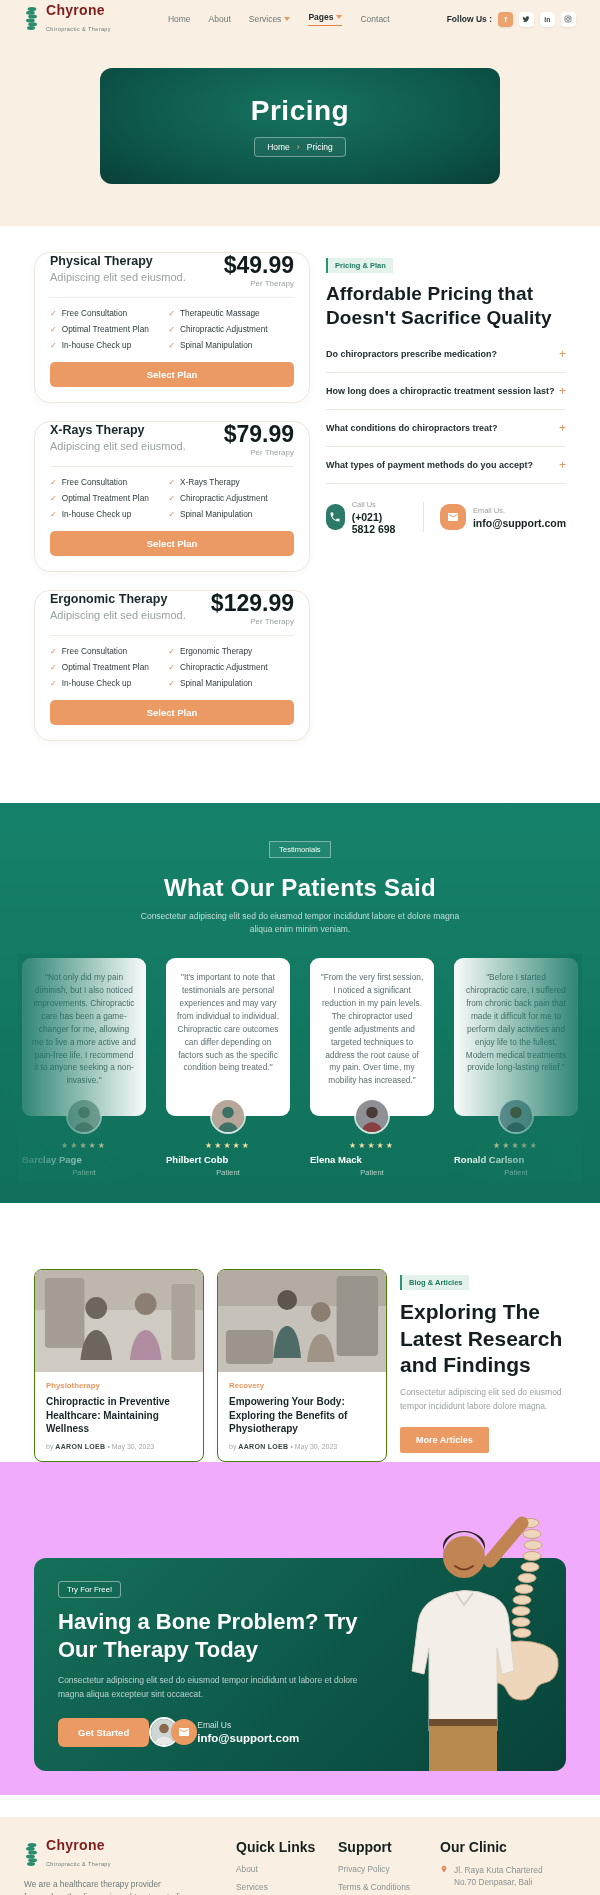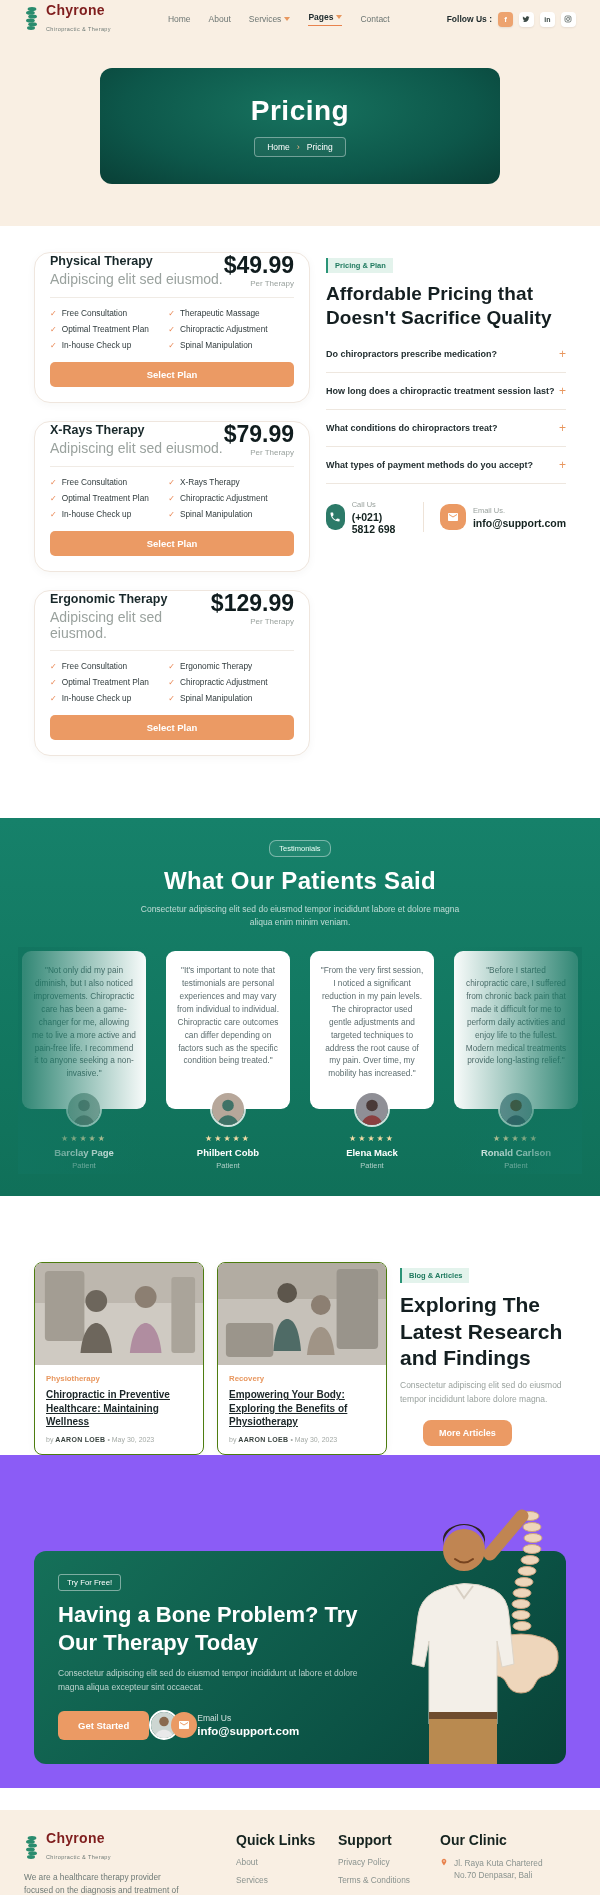--- a/index.html
+++ b/index.html
@@ -32,21 +32,21 @@
   .crumb { border:1px solid rgba(255,255,255,.38); border-radius:4px; padding:4px 12px; display:flex; gap:7px; align-items:center;
            font-size:8.5px; color:#fff; background:rgba(255,255,255,.05); }
   .crumb .sep { color:#f0b68a; font-size:9px; }
 
   
   .main-cols { display:flex; gap:16px; padding:26px 34px 0; background:#fff; }
   .price-col { width:276px; display:flex; flex-direction:column; gap:18px; }
   .pcard { background:#fff; border:1px solid #efe6de; border-radius:16px; padding:1px 15px 15px; box-shadow:0 2px 8px rgba(60,40,20,.04); }
   .pcard-top { display:flex; justify-content:space-between; align-items:flex-start; padding-bottom:9px; border-bottom:1px solid #f0ebe5; }
   .pcard-title { font-size:12.5px; font-weight:bold; color:#18282a; }
-  .pcard-sub { font-size:14px; color:#9aa29e; margin-top:3px; }
+  .pcard-sub { font-size:11px; color:#9aa29e; margin-top:3px; }
   .pcard-price { font-size:23px; font-weight:bold; color:#101c1e; text-align:right; line-height:22px; }
   .pcard-period { font-size:8px; color:#9aa29e; text-align:right; margin-top:3px; }
   .feat-grid { display:grid; grid-template-columns:1fr 1.12fr; gap:6px 6px; padding:10px 0 12px; }
   .feat { display:flex; gap:5px; align-items:center; font-size:8.3px; color:#303b3d; }
   .check { color:#e8834e; font-size:8px; font-weight:bold; }
   .btn { background:#eb9a64; color:#fff; border:none; border-radius:5px; width:100%; padding:7px 0; font-size:9.5px; font-weight:bold;
          font-family:inherit; cursor:pointer; }
 
   .faq-col { flex:1; padding-top:2px; }
   .mint-badge { display:inline-block; font-size:7.5px; font-weight:bold; color:#1f7a5f; background:#e3f3ec;
@@ -59,53 +59,53 @@
   .contact { display:flex; gap:7px; align-items:center; }
   .cicon { width:26px; height:26px; border-radius:9px; display:flex; align-items:center; justify-content:center; }
   .cicon.teal { background:#2c7a68; } .cicon.orange { background:#eb9a64; }
   .cicon svg { width:12px; height:12px; fill:#fff; }
   .clabel { font-size:7.5px; color:#9aa29e; }
   .cvalue { font-size:10.5px; font-weight:bold; color:#13221f; margin-top:2px; }
   .vdiv { width:1px; height:30px; background:#eee3d8; }
 
   
   .testi { margin-top:62px; background:linear-gradient(180deg,#16816a 0%, #107059 100%); padding:22px 0 26px; }
-  .t-badge { display:block; width:fit-content; margin:0 auto; border:1px solid rgba(255,255,255,.4); border-radius:7px;
+  .t-badge { display:block; width:fit-content; margin:16px auto; border:1px solid rgba(255,255,255,.4); border-radius:1px;
              color:#eafff6; font-size:7.5px; padding:3px 9px; background:rgba(255,255,255,.06); }
   .t-head { text-align:center; color:#fff; font-size:24px; font-weight:600; margin-top:10px; letter-spacing:.3px; }
   .t-sub { text-align:center; color:rgba(255,255,255,.72); font-size:8.5px; line-height:1.55; margin:8px auto 0; width:320px; }
   .t-row { display:flex; gap:20px; justify-content:center; margin-top:22px; padding:0 22px; }
   .t-col { width:126px; position:relative; }
   .t-card { background:#fff; border-radius:9px; padding:13px 10px 22px; min-height:158px; }
   .t-quote { font-size:8.3px; color:#5c6d6f; line-height:1.55; text-align:center; }
   .t-av { width:36px; height:36px; border-radius:50%; margin:-18px auto 0; display:block; overflow:hidden; border:2px solid rgba(255,255,255,.8); }
   .t-stars { text-align:center; color:#f3dca6; font-size:8px; letter-spacing:2px; margin-top:7px; }
-  .t-name { text-align:center; color:#fff; font-size:9.5px; font-weight:bold; margin-top:4px; }
+  .t-name { color:#fff; font-size:9.5px; font-weight:bold; margin-top:4px; }
   .t-role { text-align:center; color:rgba(255,255,255,.65); font-size:7.5px; margin-top:3px; }
   .t-col.fade-l::after, .t-col.fade-r::after { content:""; position:absolute; inset:-4px; pointer-events:none; }
   .t-col.fade-l::after { background:linear-gradient(to left, rgba(17,116,95,0) 0%, rgba(17,116,95,.85) 95%); }
   .t-col.fade-r::after { background:linear-gradient(to right, rgba(17,116,95,0) 0%, rgba(17,116,95,.85) 95%); }
 
   
   .blog { display:flex; gap:13px; padding:66px 34px 0; background:#fff; }
   .post { width:170px; background:#fff; border:1px solid #4d7c0f; border-radius:8px; overflow:hidden; box-shadow:0 2px 8px rgba(60,40,20,.04); }
   .post-img { display:block; width:100%; height:102px; }
   .post-body { padding:9px 11px 11px; }
   .post-cat { font-size:7.8px; font-weight:bold; color:#e8975f; }
-  .post-title { font-size:10px; font-weight:bold; color:#1b2628; line-height:1.35; margin-top:5px;text-decoration:underline; }
+  .post-title { font-size:10px; font-weight:bold; color:#1b2628; line-height:1.35; margin-top:5px; }
   .post-meta { font-size:7px; color:#a4aaa6; margin-top:7px; }
   .post-meta b { color:#39433f; letter-spacing:.3px; }
   .blog-side { flex:1; padding-top:2px; }
   .blog-head { font-size:21px; font-weight:bold; color:#141f21; line-height:1.25; margin:9px 0 8px; }
   .blog-sub { font-size:8.5px; color:#9aa29e; line-height:1.6; }
-  .btn-sm { background:#eb9a64; color:#fff; border:none; border-radius:8px; padding:8px 16px; font-size:9px; font-weight:bold;
-            font-family:inherit; cursor:pointer; margin-top:14px;margin-left:23px; }
-
-  
-  .cta-wrap { position:relative; padding:96px 34px 24px; background:#8b5cf6; }
+  .btn-sm { background:#eb9a64; color:#fff; border:none; border-radius:2px; padding:8px 16px; font-size:9px; font-weight:bold;
+            font-family:inherit; cursor:pointer; margin-top:14px; }
+
+  
+  .cta-wrap { position:relative; padding:96px 34px 24px; background:#f0abfc; }
   .cta { position:relative; border-radius:12px; background:linear-gradient(135deg,#157059 0%, #0b5144 70%, #094237 100%);
          padding:20px 24px 24px; min-height:150px; }
   .cta-badge { display:inline-block; border:1px solid rgba(255,255,255,.45); border-radius:3px; color:#fff; font-size:7.8px;
                padding:3px 8px; }
   .cta-head { color:#fff; font-size:22px; font-weight:600; line-height:1.3; margin-top:10px; }
   .cta-sub { color:rgba(255,255,255,.7); font-size:8.5px; line-height:1.6; margin-top:9px; width:300px; }
   .cta-row { display:flex; align-items:center; gap:0; margin-top:16px; }
   .cta-btn { background:#eb9a64; color:#fff; border:none; border-radius:6px; padding:9px 20px; font-size:9.5px; font-weight:bold;
              font-family:inherit; cursor:pointer; }
   .cta-ava { display:flex; align-items:center; }

